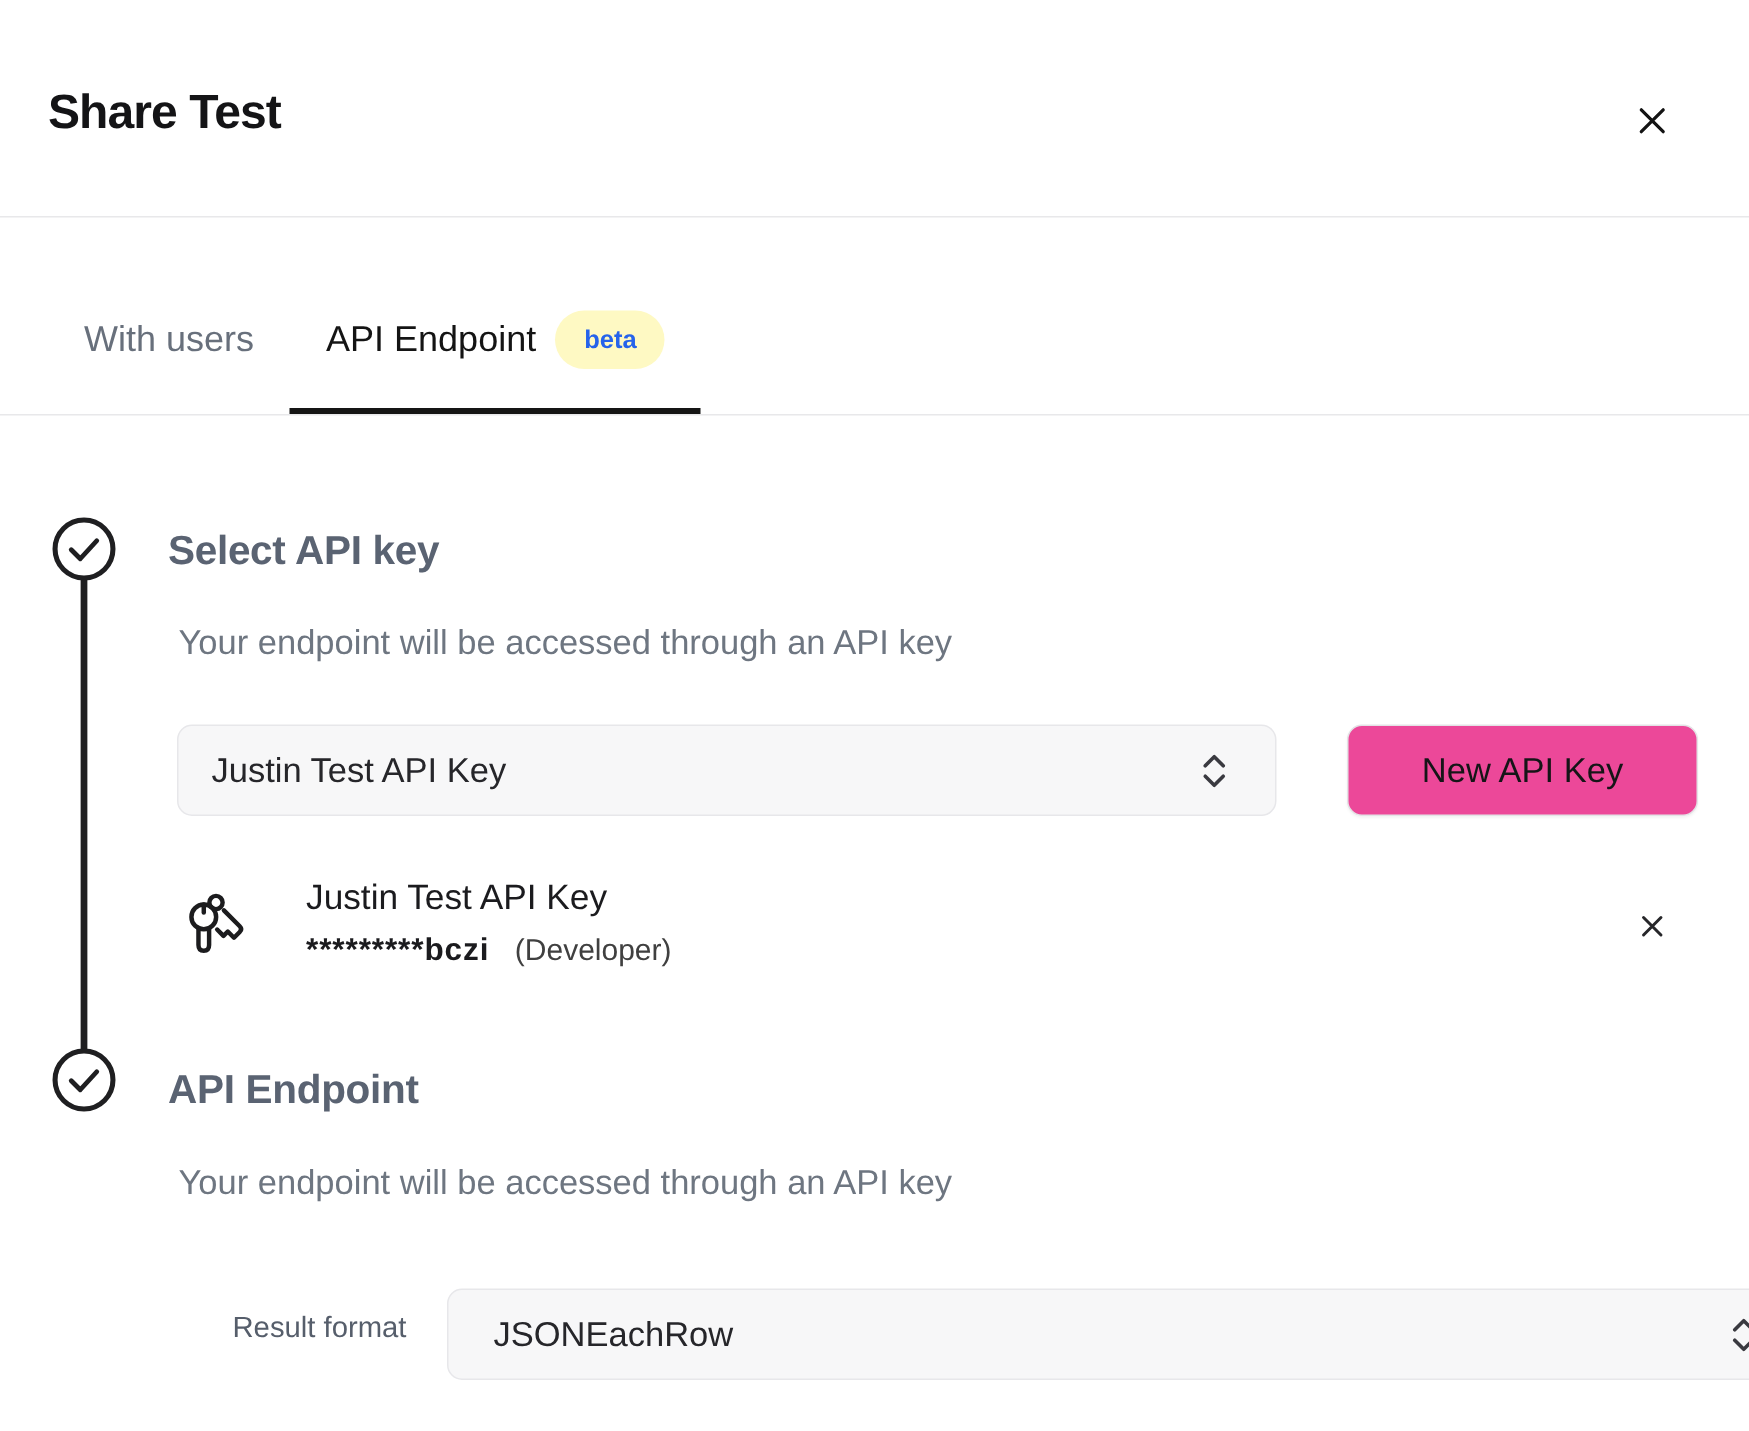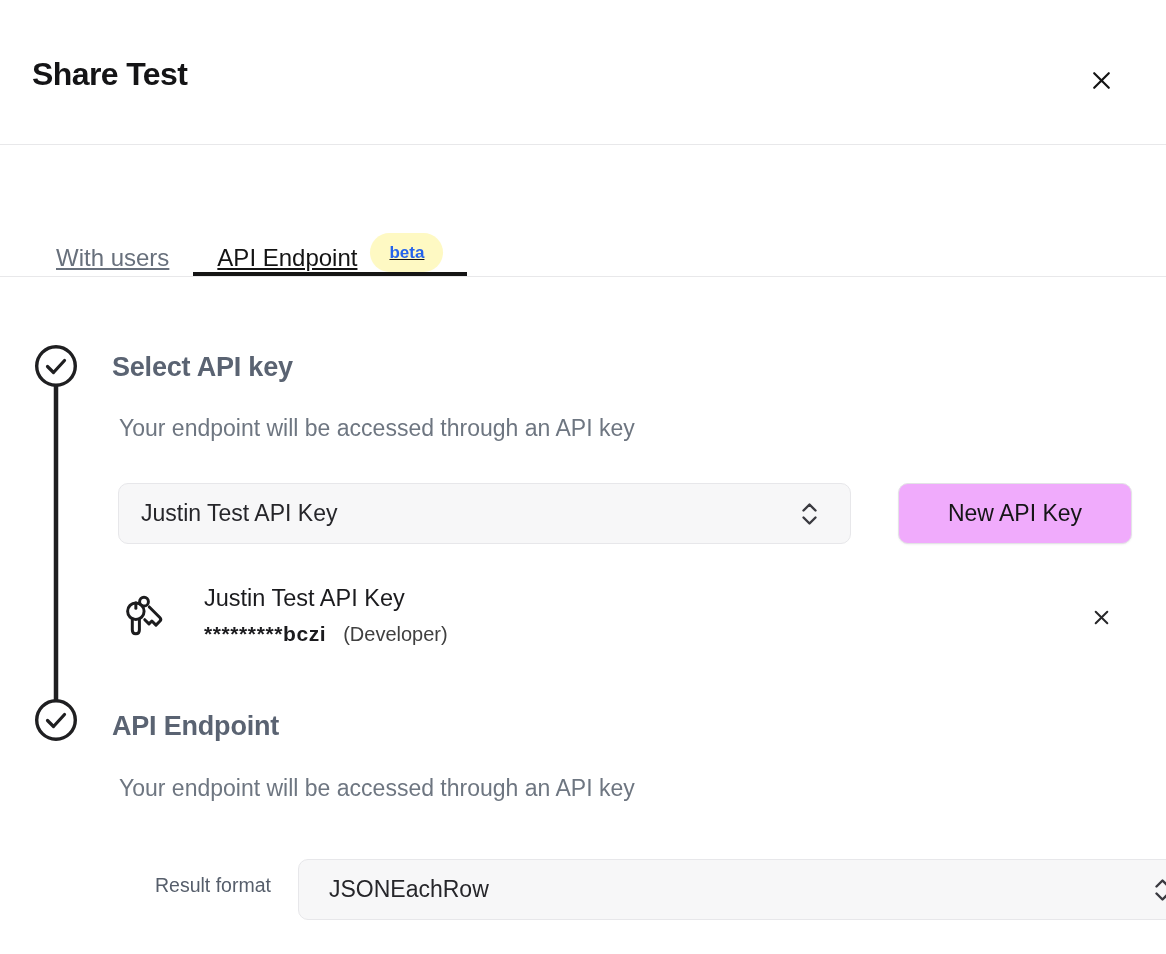--- a/index.html
+++ b/index.html
@@ -7,21 +7,21 @@
   body { font-family: "Liberation Sans", "DejaVu Sans", sans-serif; color: #18181b; }
   .canvas { position: relative; width: 1166px; height: 954px; background: #fff; overflow: hidden; }
 
   
   .dialog-title { position: absolute; left: 32px; top: 56px; font-size: 32px; font-weight: 700; letter-spacing: -0.6px; color: #141416; }
   .close-btn { position: absolute; left: 1078px; top: 57px; width: 46px; height: 46px; display: flex; align-items: center; justify-content: center; background: transparent; border: none; padding: 0; cursor: pointer; }
   .header-divider { position: absolute; left: 0; top: 144px; width: 1166px; height: 1px; background: #e8e8ea; }
 
   
   .tabbar { position: absolute; left: 0; top: 145px; width: 1166px; height: 132px; border-bottom: 1px solid #e8e8ea; display: flex; align-items: stretch; padding-left: 32px; }
-  .tab { display: flex; align-items: flex-end; gap: 13px; padding: 36px 24px 0 24px; font-size: 24px; color: #68707c; cursor: pointer; border-bottom: 4px solid transparent; text-decoration: underline; }
+  .tab { display: flex; align-items: center; gap: 13px; padding: 36px 24px 0 24px; font-size: 24px; color: #68707c; cursor: pointer; border-bottom: 4px solid transparent; }
   .tab.active { color: #141414; border-bottom-color: #151515; }
   .beta-badge { background: #fef9c3; color: #2563eb; font-size: 17px; font-weight: 600; line-height: 1; padding: 11px 19px; border-radius: 21px; }
 
   
   .rail { position: absolute; left: 33px; top: 344px; }
 
   
   .step-title { position: absolute; left: 112px; font-size: 27px; font-weight: 700; color: #5a6372; letter-spacing: -0.2px; }
   .step-desc { position: absolute; left: 119px; font-size: 23px; color: #6e7681; }
   #step1-title { top: 352px; }
@@ -29,21 +29,21 @@
   #step2-title { top: 711px; }
   #step2-desc { top: 775px; }
 
   
   .select { position: absolute; height: 61px; background: #f7f7f8; border: 1px solid #e7e7ea; border-radius: 10px; display: flex; align-items: center; font-size: 23px; color: #26262a; cursor: pointer; }
   .select .chev { position: absolute; right: 30px; top: 50%; transform: translateY(-50%); display: flex; }
   #key-select { left: 118px; top: 483px; width: 733px; padding: 0 64px 0 22px; }
   #format-select { left: 298px; top: 859px; width: 906px; padding: 0 64px 0 30px; }
 
   
-  .new-key-btn { position: absolute; left: 898px; top: 483px; width: 234px; height: 61px; background: #f0abfc; border: 1px solid #e3e3e6; border-radius: 10px; font-size: 23px; color: #151517; font-family: inherit; display: flex; align-items: center; justify-content: center; cursor: pointer; box-shadow: 0 1px 2px rgba(0,0,0,0.05); }
+  .new-key-btn { position: absolute; left: 898px; top: 483px; width: 234px; height: 61px; background: #ec4899; border: 1px solid #e3e3e6; border-radius: 10px; font-size: 23px; color: #151517; font-family: inherit; display: flex; align-items: center; justify-content: center; cursor: pointer; box-shadow: 0 1px 2px rgba(0,0,0,0.05); }
 
   
   .key-icon { position: absolute; left: 121px; top: 593px; width: 46px; height: 48px; }
   .key-name { position: absolute; left: 204px; top: 585px; font-size: 23.5px; color: #1b1b1e; }
   .key-subline { position: absolute; left: 204px; top: 622px; display: flex; align-items: baseline; gap: 17px; }
   .key-masked { font-size: 21px; font-weight: 600; color: #1b1b1e; letter-spacing: 0.6px; }
   .key-role { font-size: 20px; color: #404040; }
   .key-remove-btn { position: absolute; left: 1083px; top: 599px; width: 36px; height: 36px; display: flex; align-items: center; justify-content: center; background: transparent; border: none; padding: 0; cursor: pointer; }
 
   

